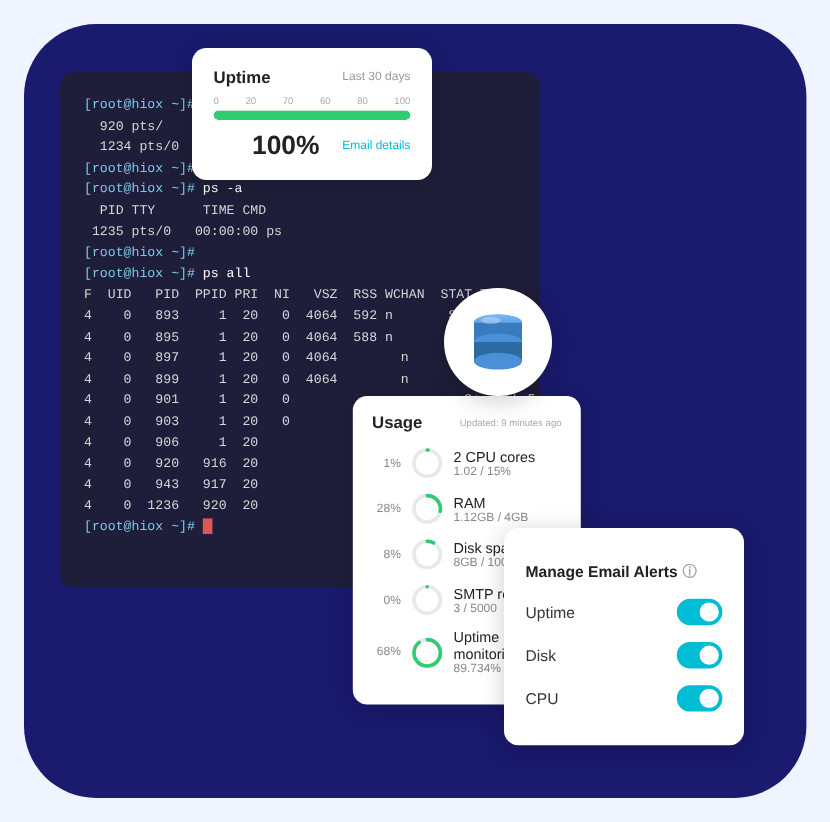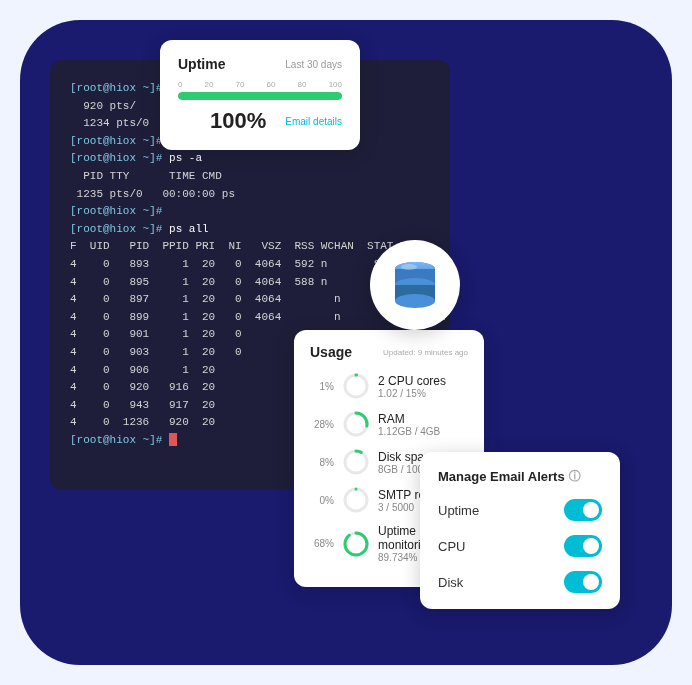--- a/index.html
+++ b/index.html
@@ -191,26 +191,26 @@
       color: #222;
     }
     .usage-value {
       font-size: 10px;
       color: #888;
     }
 
     
     .email-card {
       position: absolute;
-      top: 452px;
+      top: 440px;
       left: 420px;
       width: 200px;
       background: #ffffff;
       border-radius: 12px;
-      padding: 16px 18px;
+      padding: 28px 18px;
       z-index: 5;
       box-shadow: 0 4px 20px rgba(0,0,0,0.2);
     }
     .email-card-title {
       font-size: 13px;
       font-weight: 600;
       color: #222;
       margin-bottom: 14px;
       display: flex;
       align-items: center;
@@ -394,21 +394,21 @@
     <span>Manage Email Alerts</span>
     <span style="color:#aaa;font-size:12px;">ⓘ</span>
   </div>
 
   <div class="email-row">
     <span class="email-label">Uptime</span>
     <div class="toggle"></div>
   </div>
 
   <div class="email-row">
+    <span class="email-label">Disk</span>
+    <div class="toggle"></div>
+  </div>
+
+  <div class="email-row">
     <span class="email-label">CPU</span>
     <div class="toggle"></div>
   </div>
-
-  <div class="email-row">
-    <span class="email-label">Disk</span>
-    <div class="toggle"></div>
-  </div>
 </div>
 
 </body></html>

